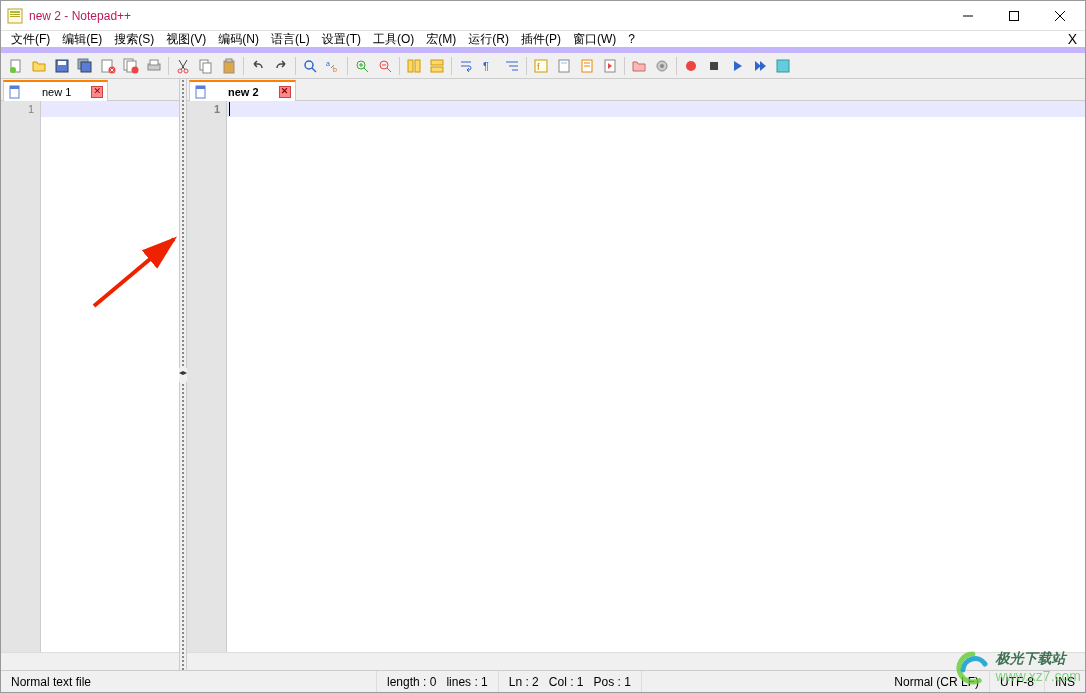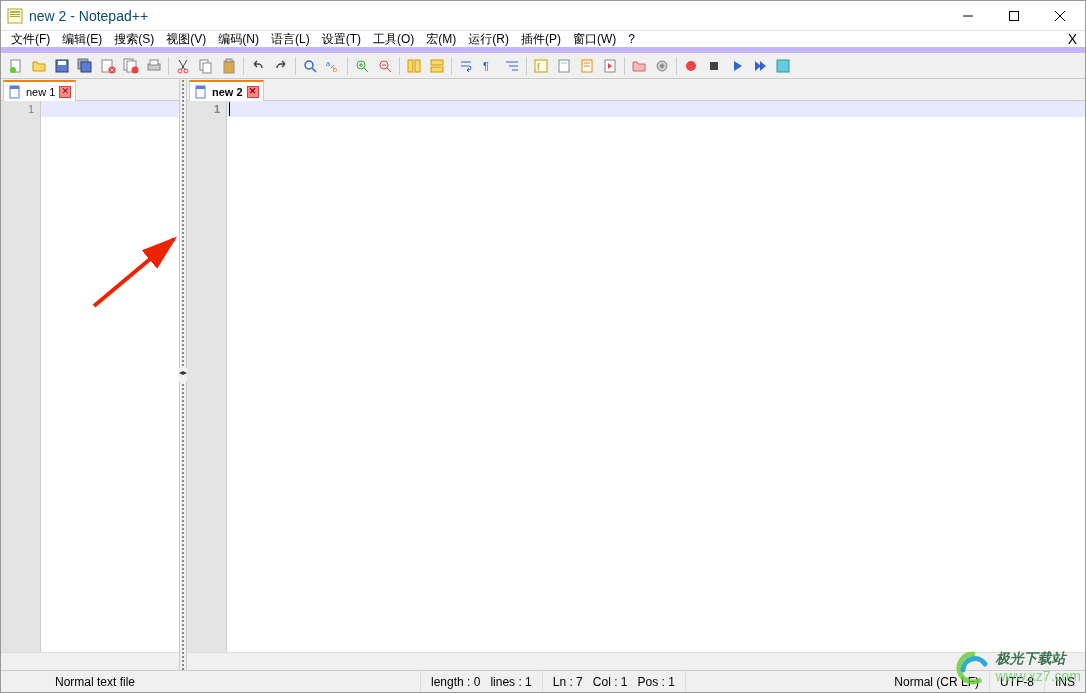--- a/index.html
+++ b/index.html
@@ -1,21 +1,21 @@
 <!DOCTYPE html>
 <html><head>
 <meta charset="utf-8">
 <style>
 * { margin: 0; padding: 0; box-sizing: border-box; font-family: "Microsoft YaHei", "Segoe UI", Tahoma, sans-serif; }
 body { width: 1086px; height: 693px; background: #fff; overflow: hidden; position: relative; border: 1px solid #999; }
 
 
 .titlebar { height: 30px; background: #fff; display: flex; align-items: center; padding: 0 2px 0 6px; border-bottom: 1px solid #e0e0e0; }
 .titlebar .app-icon { width: 16px; height: 16px; margin-right: 6px; }
-.titlebar .title { font-size: 14px; color: #0c4a6e; flex: 1; }
+.titlebar .title { font-size: 12px; color: #be185d; flex: 1; }
 .win-controls { display: flex; }
 .win-btn { width: 46px; height: 30px; display: flex; align-items: center; justify-content: center; cursor: pointer; }
 
 
 .menubar { height: 22px; display: flex; align-items: center; padding: 0 4px; font-size: 12px; border-bottom: 6px solid #c4b5fd; position: relative; }
 .menu-item { padding: 2px 6px; cursor: pointer; }
 .menubar .close-doc { position: absolute; right: 8px; font-size: 14px; cursor: pointer; }
 
 
 .toolbar { height: 26px; display: flex; align-items: center; padding: 2px 4px; gap: 1px; border-bottom: 1px solid #ccc; background: #f0f0f0; }
@@ -26,37 +26,37 @@
 .content { display: flex; height: calc(100% - 30px - 22px - 26px - 22px); position: relative; }
 .pane { display: flex; flex-direction: column; background: #fff; position: relative; }
 .pane.left { width: 178px; }
 .pane.right { flex: 1; font-weight: bold; }
 .splitter { width: 8px; background: #f0f0f0; cursor: col-resize; display:flex; flex-direction:column; align-items:center; justify-content:center; box-shadow: inset 1px 0 0 #ccc, inset -1px 0 0 #ccc; }
 .splitter .dots { width:4px; height:100%; background-image: radial-gradient(#888 1px, transparent 1px); background-size: 4px 4px; }
 .splitter .arrows { position:absolute; background:#f0f0f0; font-size:8px; color:#333; display:flex; flex-direction:column; height:14px; }
 
 
 .tabs { height: 22px; background: #f0f0f0; display: flex; align-items: flex-end; border-bottom: 1px solid #ccc; padding-left: 2px; }
-.tab { height: 20px; display: flex; align-items: center; padding: 0 4px 0 4px; background: #fff; border: 1px solid #ccc; border-bottom: none; font-size: 11px; font-family: monospace; gap: 4px; cursor: pointer; }
+.tab { height: 20px; display: flex; align-items: center; padding: 0 4px 0 4px; background: #fff; border: 1px solid #ccc; border-bottom: none; font-size: 11px; font-family: monospace; gap: 20px; cursor: pointer; }
 .tab.active { border-top: 2px solid #ff8000; background: #fff; height: 21px; margin-bottom: -1px; }
 .tab .file-icon { width: 14px; height: 14px; }
 .tab .close-x { width: 12px; height: 12px; background: #ff8888; border: 1px solid #cc4444; display:flex; align-items:center; justify-content:center; font-size:9px; color:#800; cursor:pointer; line-height:1; }
 
 
 .editor { flex: 1; display: flex; position: relative; background: #fff; }
 .gutter { width: 40px; background: #e4e4e4; text-align: right; padding: 2px 6px 0 0; font-size: 11px; font-family: Consolas, monospace; color: #808080; border-right: 1px solid #ccc; }
 .text-area { flex: 1; position: relative; }
 .current-line { position: absolute; top: 0; left: 0; right: 0; height: 16px; background: #e8e8ff; }
 .cursor { position: absolute; top: 1px; left: 2px; width: 1px; height: 14px; background: #000; }
 .hscroll { height: 18px; background: #f0f0f0; border-top: 1px solid #ddd; }
 
 
 .statusbar { height: 22px; background: #f0f0f0; border-top: 1px solid #ccc; display: flex; align-items: center; font-size: 12px; }
 .status-cell { padding: 0 10px; height: 100%; display: flex; align-items: center; border-right: 1px solid #ddd; }
-.status-cell:first-child { width: 376px; margin-left: 44px; }
+.status-cell:first-child { width: 376px; }
 .status-spacer { flex: 1; }
 
 
 .red-arrow { position: absolute; top: 152px; left: 88px; pointer-events: none; z-index: 100; }
 
 
 .watermark { position: absolute; right: 4px; bottom: 8px; z-index: 200; opacity: 0.8; pointer-events: none; }
 .watermark .wm-title { font-size: 14px; color: #14532d; font-weight: bold; font-style: italic; }
 .watermark .wm-url { font-size: 14px; color: #66cc66; }
 .watermark .wm-logo { position:absolute; left:-42px; top:0px; }
@@ -382,21 +382,21 @@
 
 </div>
 
 <div class="statusbar">
   <div class="status-cell">Normal text file</div>
   <div class="status-cell">
     <span>length : 0</span>&nbsp;&nbsp;&nbsp;
     <span>lines : 1</span>
   </div>
   <div class="status-cell">
-    <span>Ln : 7</span>&nbsp;&nbsp;&nbsp;
+    <span>Ln : 2</span>&nbsp;&nbsp;&nbsp;
     <span>Col : 1</span>&nbsp;&nbsp;&nbsp;
     <span>Pos : 1</span>
   </div>
   <div class="status-spacer"></div>
   <div class="status-cell">Normal (CR LF)</div>
   <div class="status-cell">UTF-8</div>
   <div class="status-cell" style="border-right:none">INS</div>
 </div>
 
 <div class="watermark">

